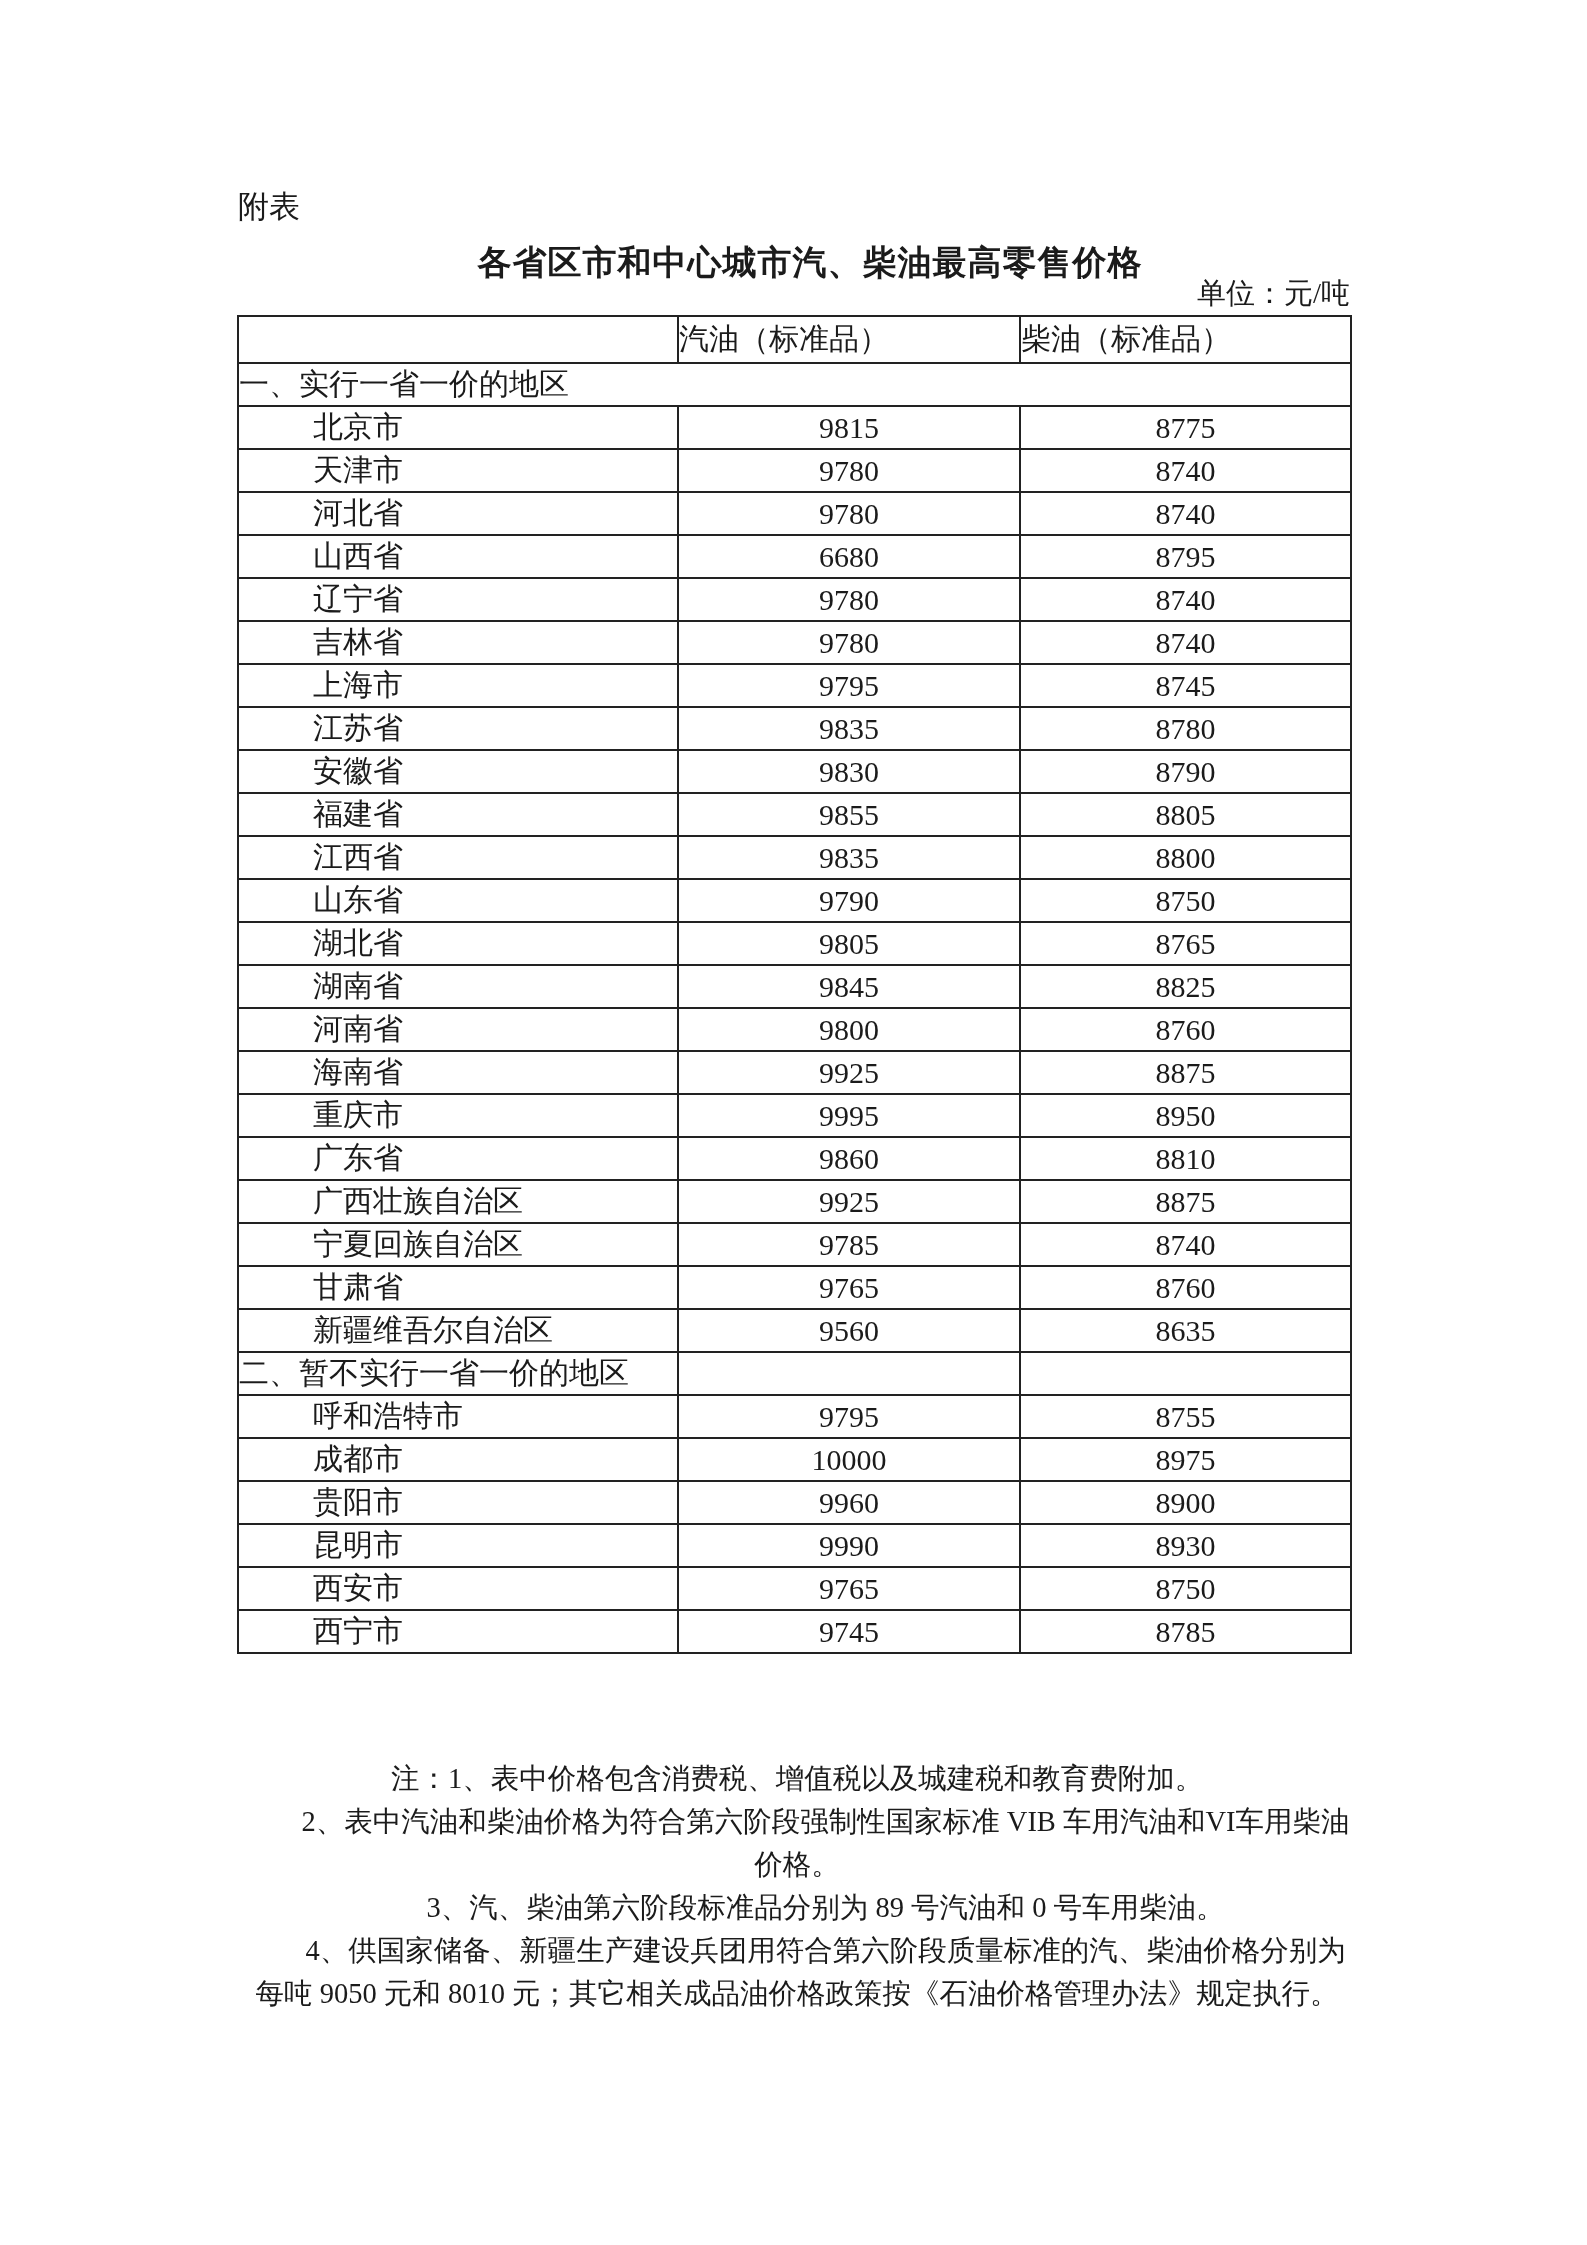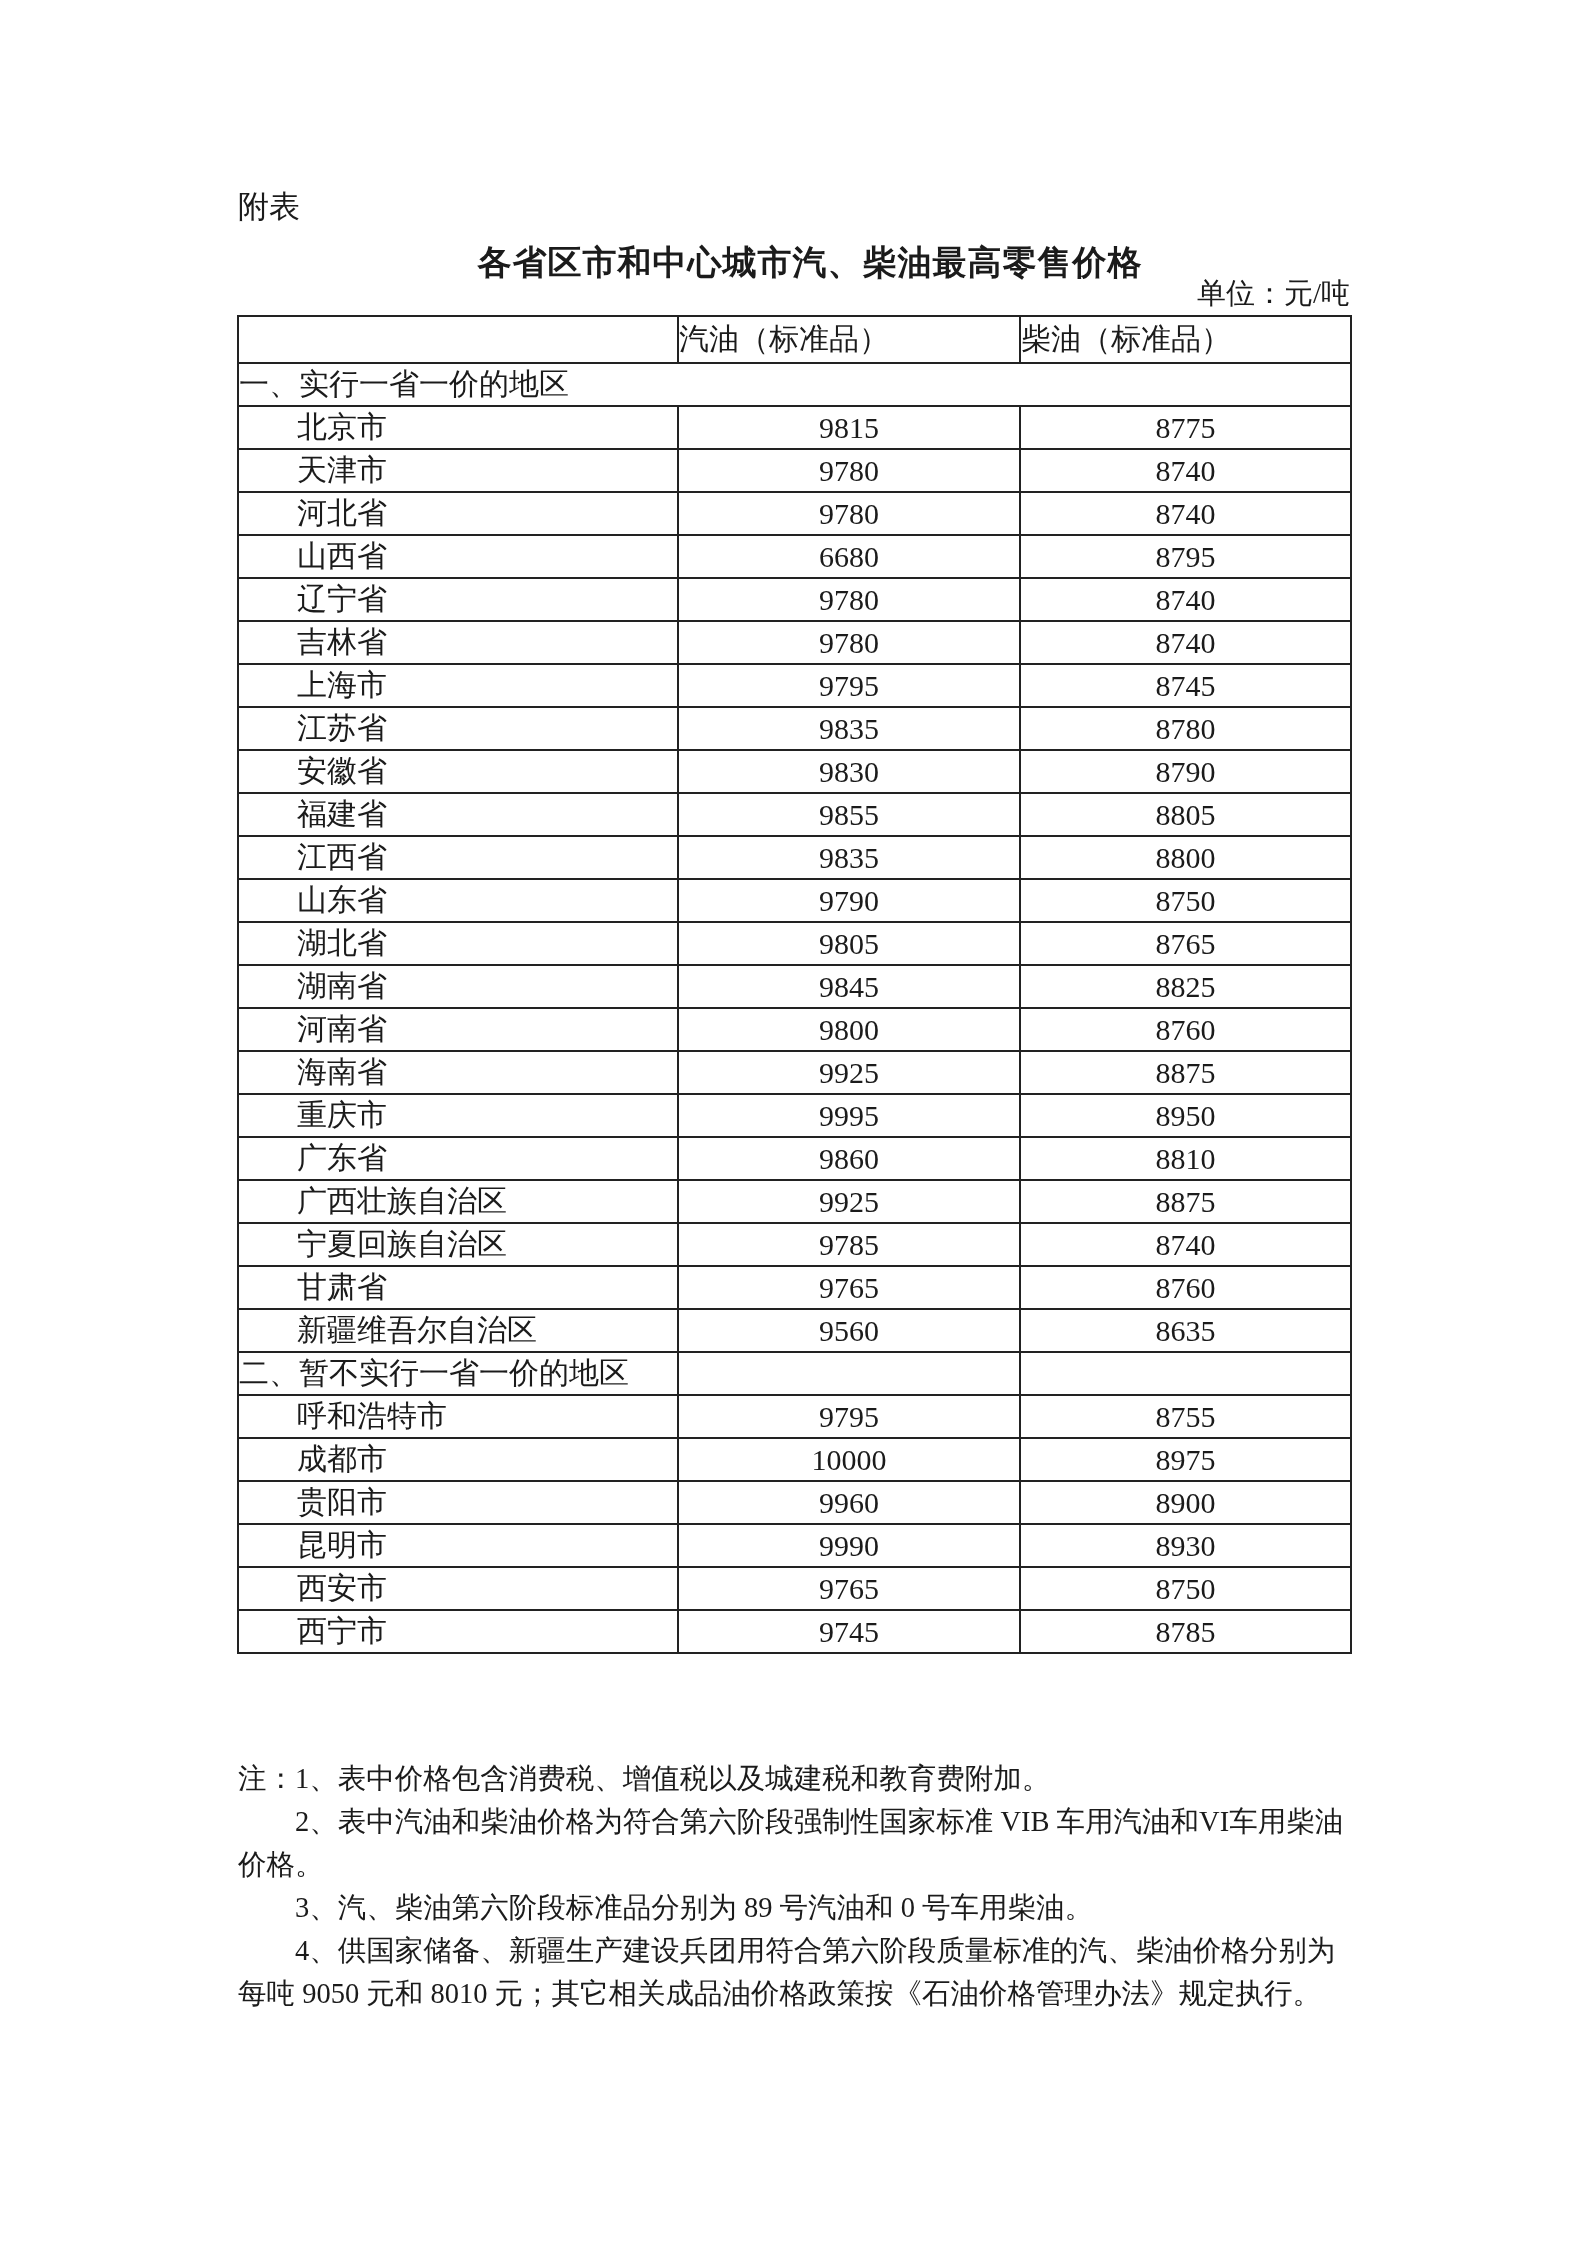--- a/index.html
+++ b/index.html
@@ -66,35 +66,35 @@
   .price-table thead tr { height: 47px; }
   .price-table tbody tr { height: 41.6px; }
 
   .price-table th { text-align: left; }
 
   td.section-cell {
     text-align: left;
   }
   td.region-cell {
     text-align: left;
-    padding-left: 58px;
+    padding-left: 74px;
   }
   td.num-cell {
     text-align: center;
   }
 
   .notes {
     position: absolute;
     left: 238px;
     top: 1757px;
     width: 1118px;
     font-size: 28.5px;
     line-height: 43px;
   }
-  .notes p { margin: 0; }
+  .notes p { margin: 0; text-align: center; }
   .notes p.ind { text-indent: 2em; }
 </style>
 </head>
 <body>
 
 <div class="page">
 
   <div class="attach-label">附表</div>
 
   <h1 class="doc-title">各省区市和中心城市汽、柴油最高零售价格</h1>

